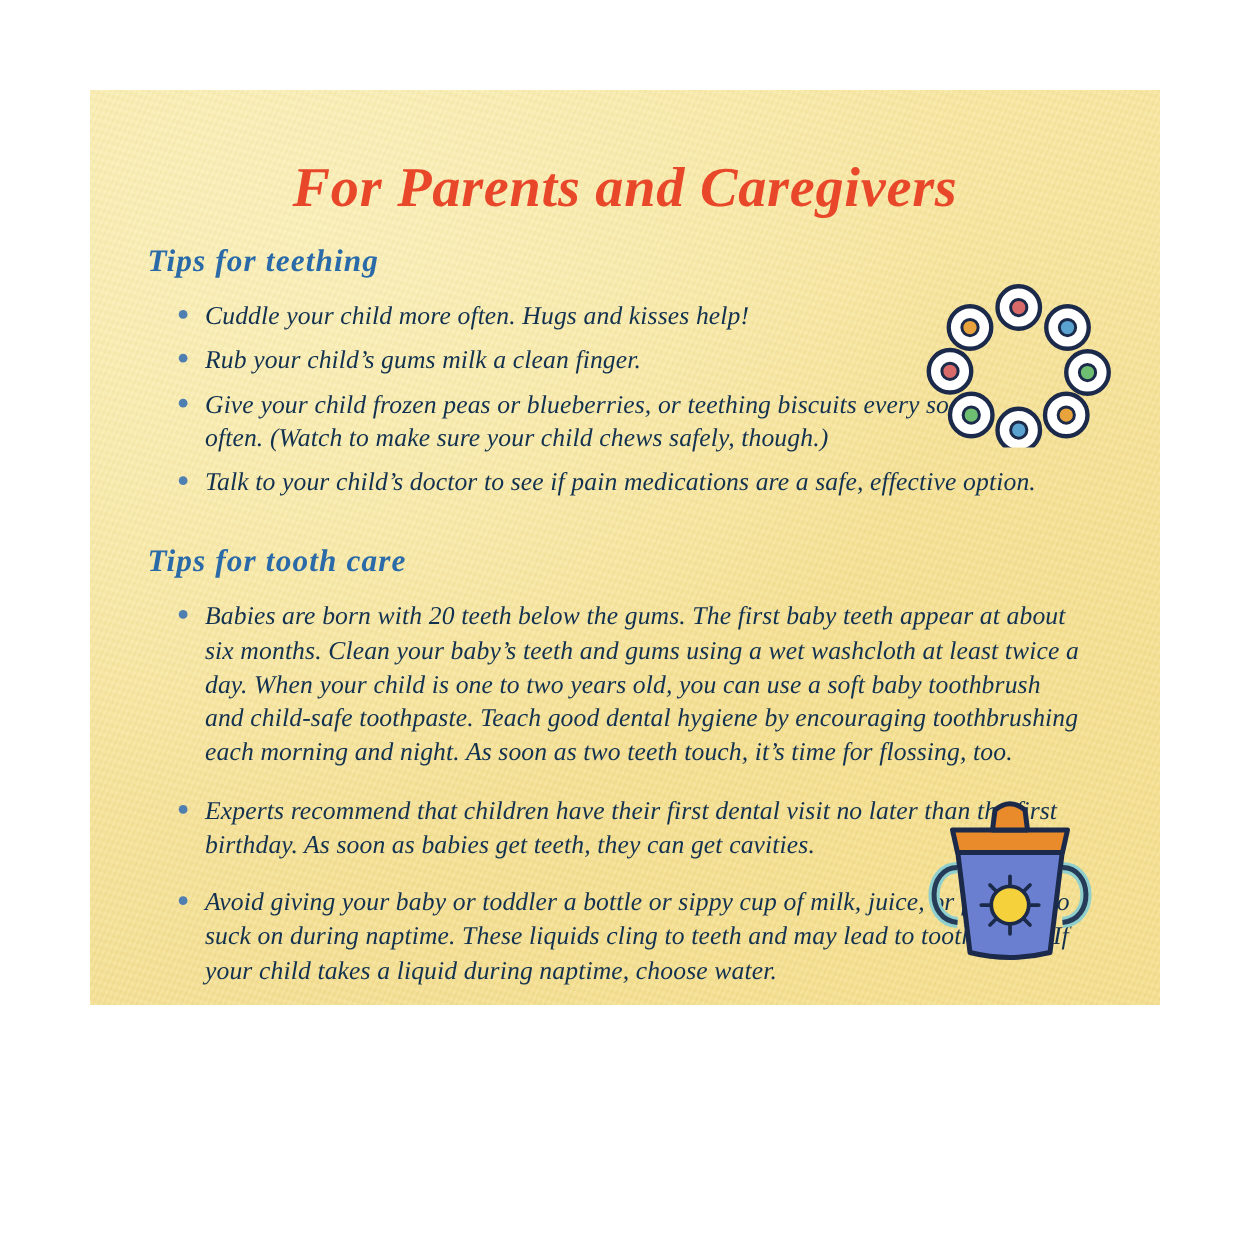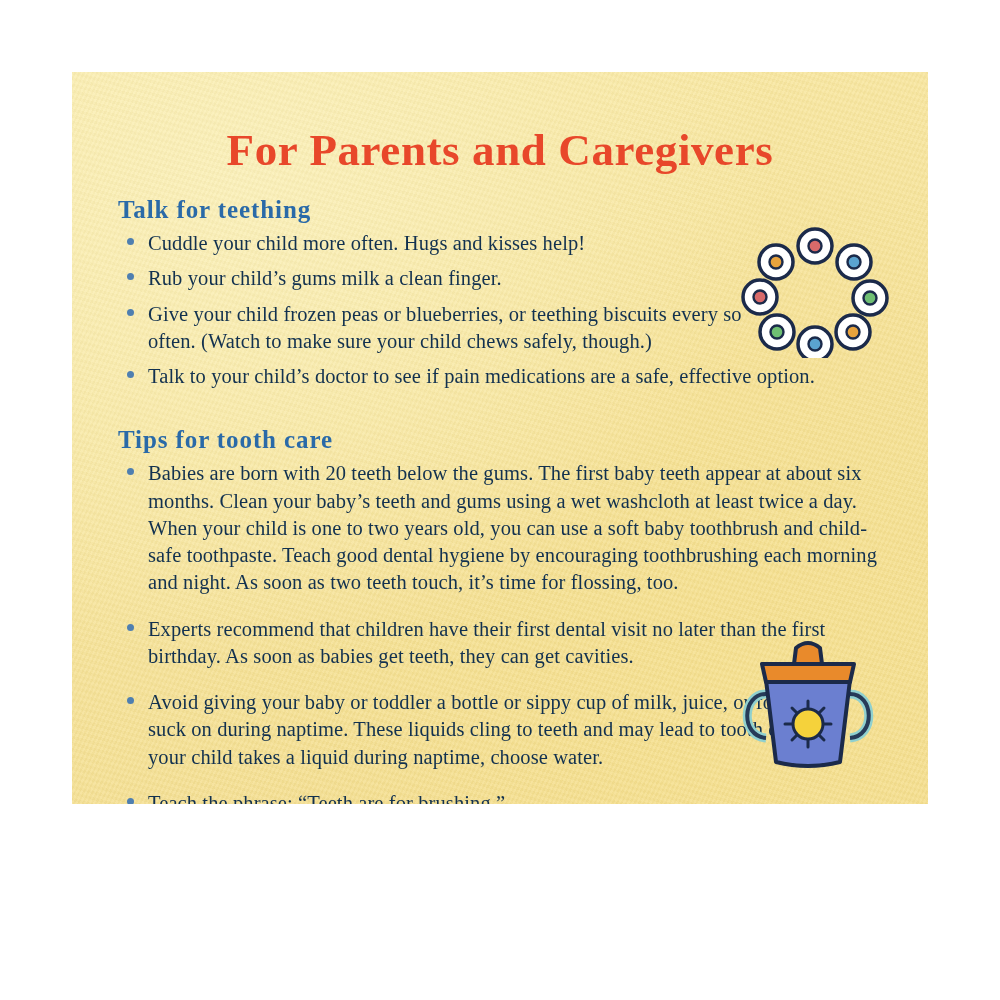--- a/index.html
+++ b/index.html
@@ -24,20 +24,21 @@
     left: 72px;
     top: 72px;
     width: 856px;
     height: 732px;
     background: #f8e79c;
     background-image:
       radial-gradient(ellipse at 20% 15%, #fbf0b8 0%, rgba(251,240,184,0) 55%),
       radial-gradient(ellipse at 80% 85%, #f6e08e 0%, rgba(246,224,142,0) 60%),
       linear-gradient(160deg, #faeaa6 0%, #f7e49a 45%, #f3dc8c 100%);
     overflow: hidden;
+    font-style: italic;
   }
   .card::after {
     content: "";
     position: absolute;
     inset: 0;
     background-image:
       repeating-linear-gradient(115deg, rgba(255,255,255,0.08) 0 2px, rgba(0,0,0,0.012) 2px 4px),
       repeating-linear-gradient(15deg, rgba(255,255,255,0.05) 0 3px, rgba(0,0,0,0.01) 3px 6px);
     pointer-events: none;
   }
@@ -61,21 +62,21 @@
     font-size: 25px;
     font-weight: bold;
     letter-spacing: 0.9px;
     margin: 20px 0 6px 0;
   }
   .section-heading.care {
     margin-top: 36px;
   }
   ul.tips {
     list-style: none;
-    margin: 0;
+    margin: 16px;
     padding: 0;
   }
   ul.tips li {
     position: relative;
     padding-left: 30px;
     margin-bottom: 8px;
     color: #12314f;
     font-size: 20.5px;
     line-height: 1.33;
     letter-spacing: 0.1px;
@@ -183,21 +184,21 @@
             <line x1="106" y1="80" x2="101" y2="85"></line>
             <line x1="79" y1="107" x2="74" y2="112"></line>
           </g>
         </g>
       </svg>
     </div>
 
     <div class="content">
       <h1 class="title">For Parents and Caregivers</h1>
 
-      <h2 class="section-heading">Talk for teething</h2>
+      <h2 class="section-heading">Tips for teething</h2>
       <ul class="tips teething-list">
         <li>
           <span class="bullet"></span>
           <span>Cuddle your child more often. Hugs and kisses help!</span>
         </li>
         <li>
           <span class="bullet"></span>
           <span>Rub your child’s gums milk a clean finger.</span>
         </li>
         <li>

